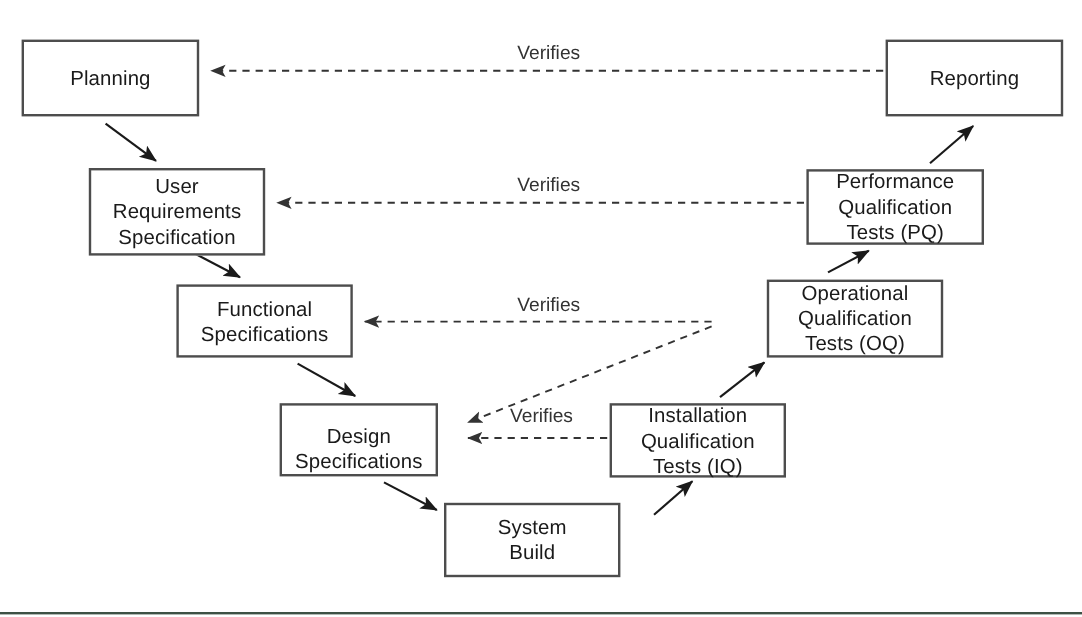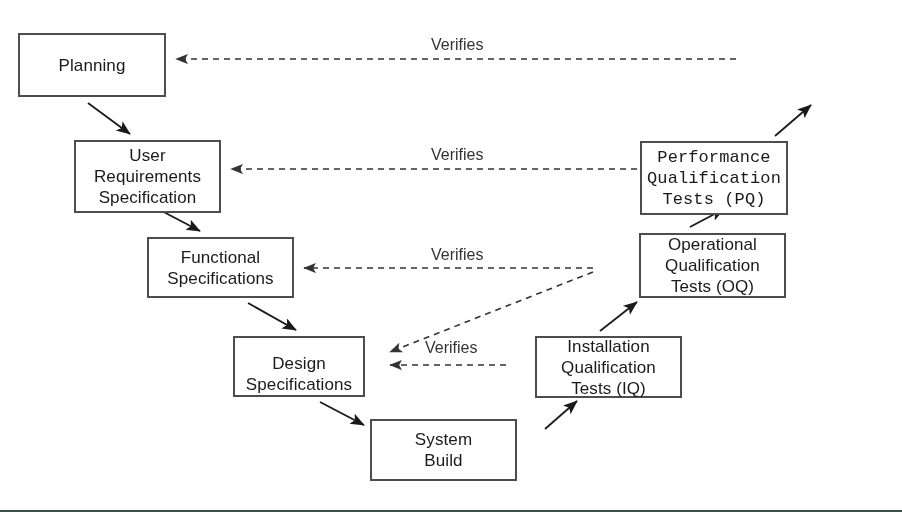--- a/index.html
+++ b/index.html
@@ -117,38 +117,41 @@
   <div class="node" id="node-ds" style="left:233px; top:336px; width:132px; height:61px;align-items:flex-end;">
     <span class="node-label">Design
 Specifications</span>
   </div>
 
   <div class="node" id="node-build" style="left:370px; top:419px; width:147px; height:62px;">
     <span class="node-label">System
 Build</span>
   </div>
 
-  <div class="node" id="node-iq" style="left:508px; top:336px; width:147px; height:62px;margin-left:27px;">
+  <div class="node" id="node-iq" style="left:508px; top:336px; width:147px; height:62px;">
     <span class="node-label">Installation
 Qualification
 Tests (IQ)</span>
   </div>
 
   <div class="node" id="node-oq" style="left:595px; top:233px; width:147px; height:65px;margin-left:44px;">
     <span class="node-label">Operational
 Qualification
 Tests (OQ)</span>
   </div>
 
-  <div class="node" id="node-pq" style="left:640px; top:141px; width:148px; height:74px;font-family:Liberation Mono, monospace;">
+  <div class="node" id="node-pq" style="left:672px; top:141px; width:148px; height:63px;">
     <span class="node-label">Performance
 Qualification
 Tests (PQ)</span>
   </div>
 
+  <div class="node" id="node-reporting" style="left:738px; top:33px; width:148px; height:64px;">
+    <span class="node-label">Reporting</span>
+  </div>
 
   <div class="edge-label" style="left:428px; top:38px;">Verifies</div>
 
   <div class="edge-label" style="left:428px; top:148px;">Verifies</div>
 
   <div class="edge-label" style="left:428px; top:248px;">Verifies</div>
 
   <div class="edge-label" style="left:422px; top:341px;">Verifies</div>
 
   <div class="footer-rule" style="top:510px;"></div>

